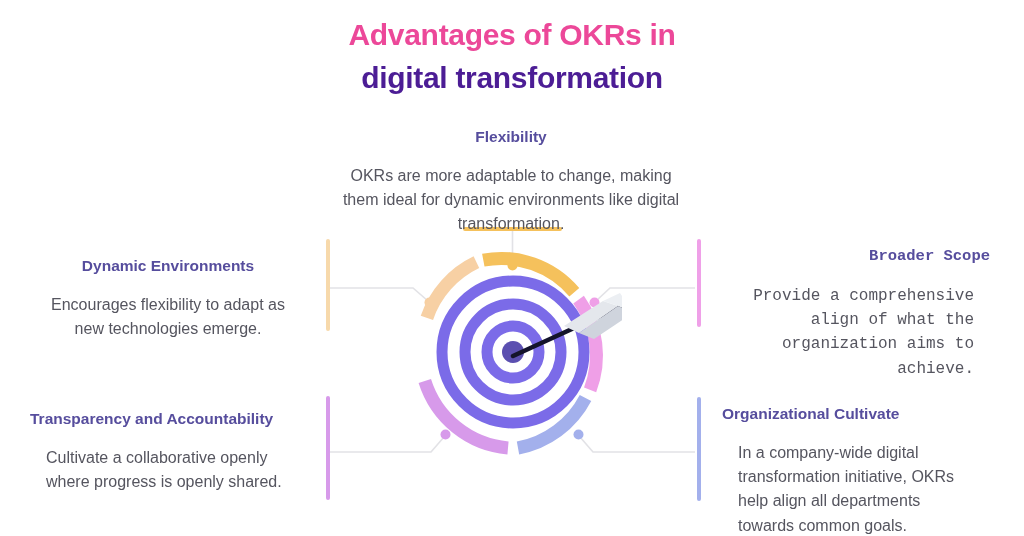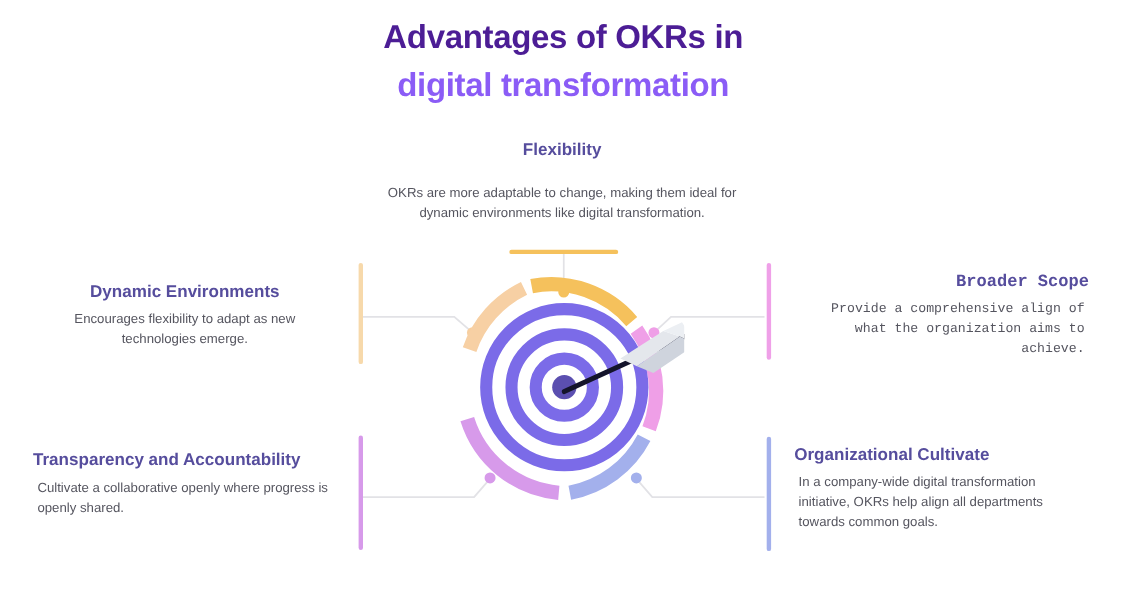--- a/index.html
+++ b/index.html
@@ -26,47 +26,47 @@
     width: 500px;
     text-align: center;
   }
   .title-line {
     font-size: 30px;
     font-weight: bold;
     letter-spacing: -0.3px;
     line-height: 1.42;
     margin: 0;
   }
-  .title-line-1 { color: #4c1d95; }
-  .title-line-2 { color: #8b5cf6; }
+  .title-line-1 { color: #ec4899; }
+  .title-line-2 { color: #4c1d95; }
 
   
   .item { position: absolute; }
   .item-heading {
     font-size: 15.5px;
     font-weight: bold;
     color: #564d9d;
     line-height: 1.4;
     margin: 0 0 3px 0;
   }
   .item-body {
-    font-size: 12px;
+    font-size: 16px;
     color: #55555f;
     line-height: 1.52;
-    margin: 4px;
+    margin: 16px;
   }
 
   
   .item-flexibility {
     left: 325px;
     top: 126px;
     width: 372px;
     text-align: center;
   }
-  .item-flexibility .item-heading { margin-bottom: 18px; }
+  .item-flexibility .item-heading { margin-bottom: 7px; }
 
   
   .item-dynamic {
     left: 30px;
     top: 255px;
     width: 276px;
     text-align: center;
   }
 
   

